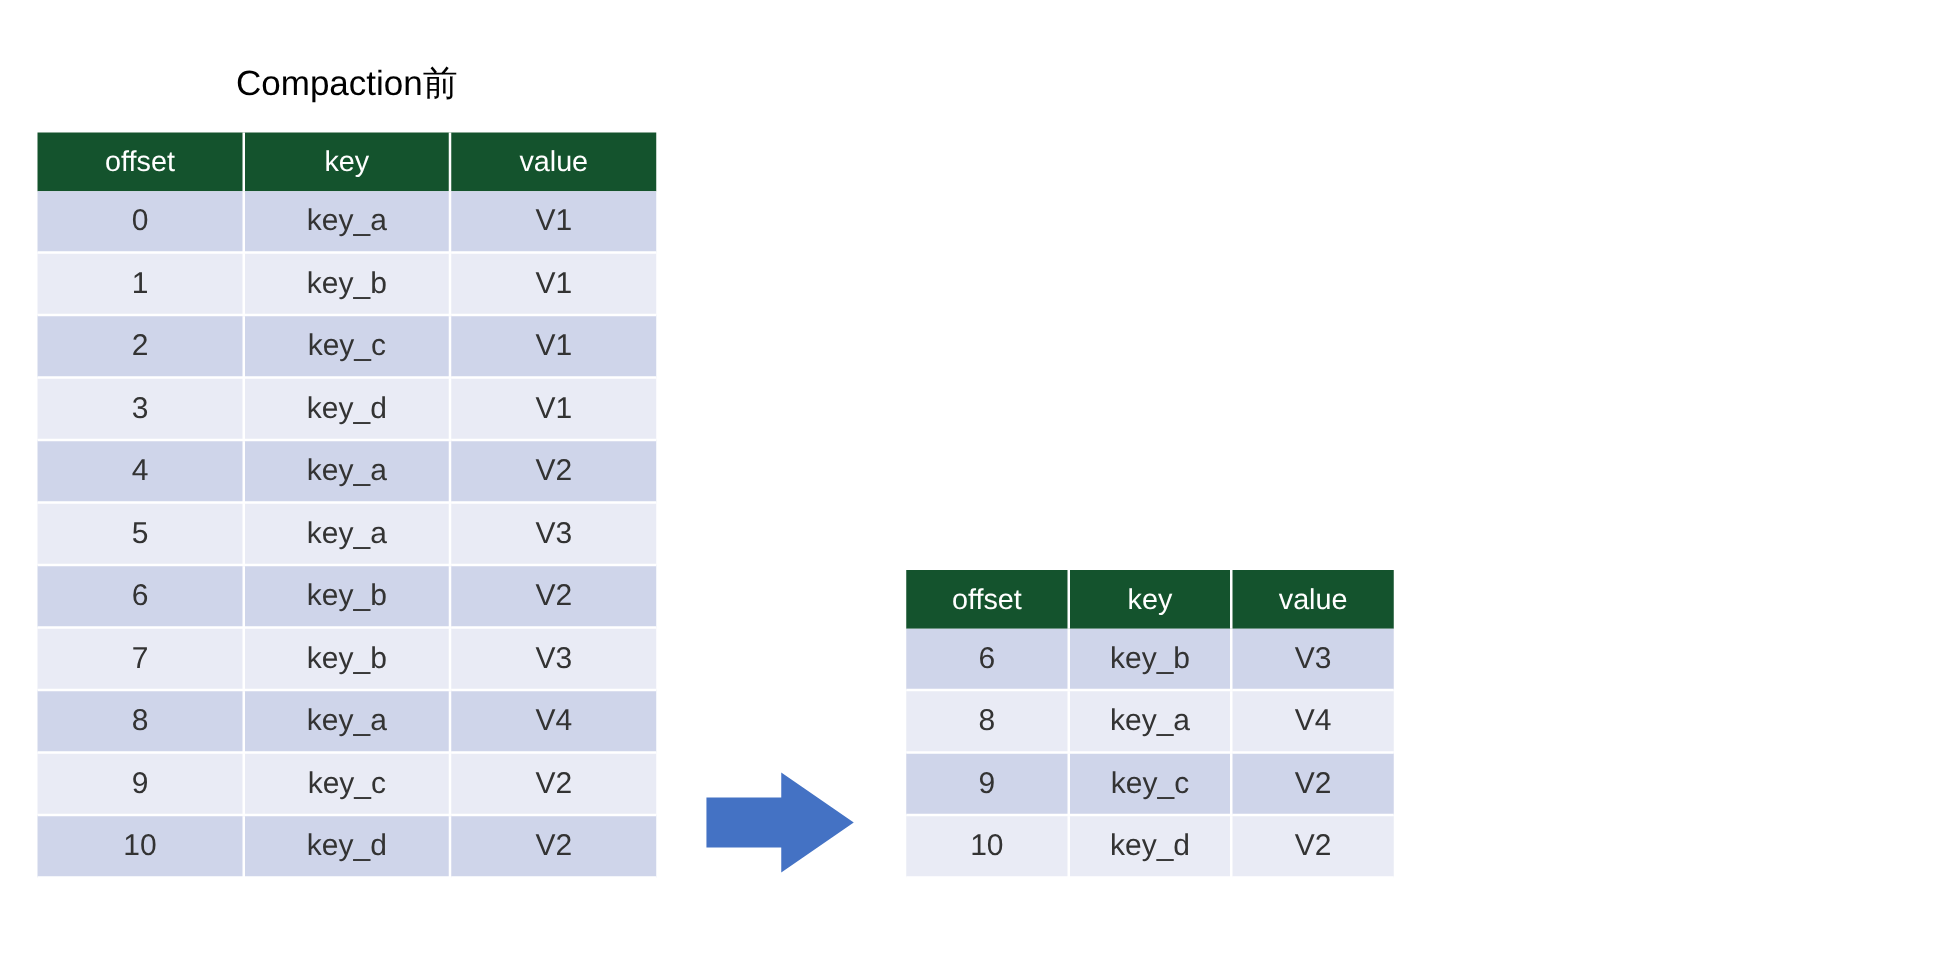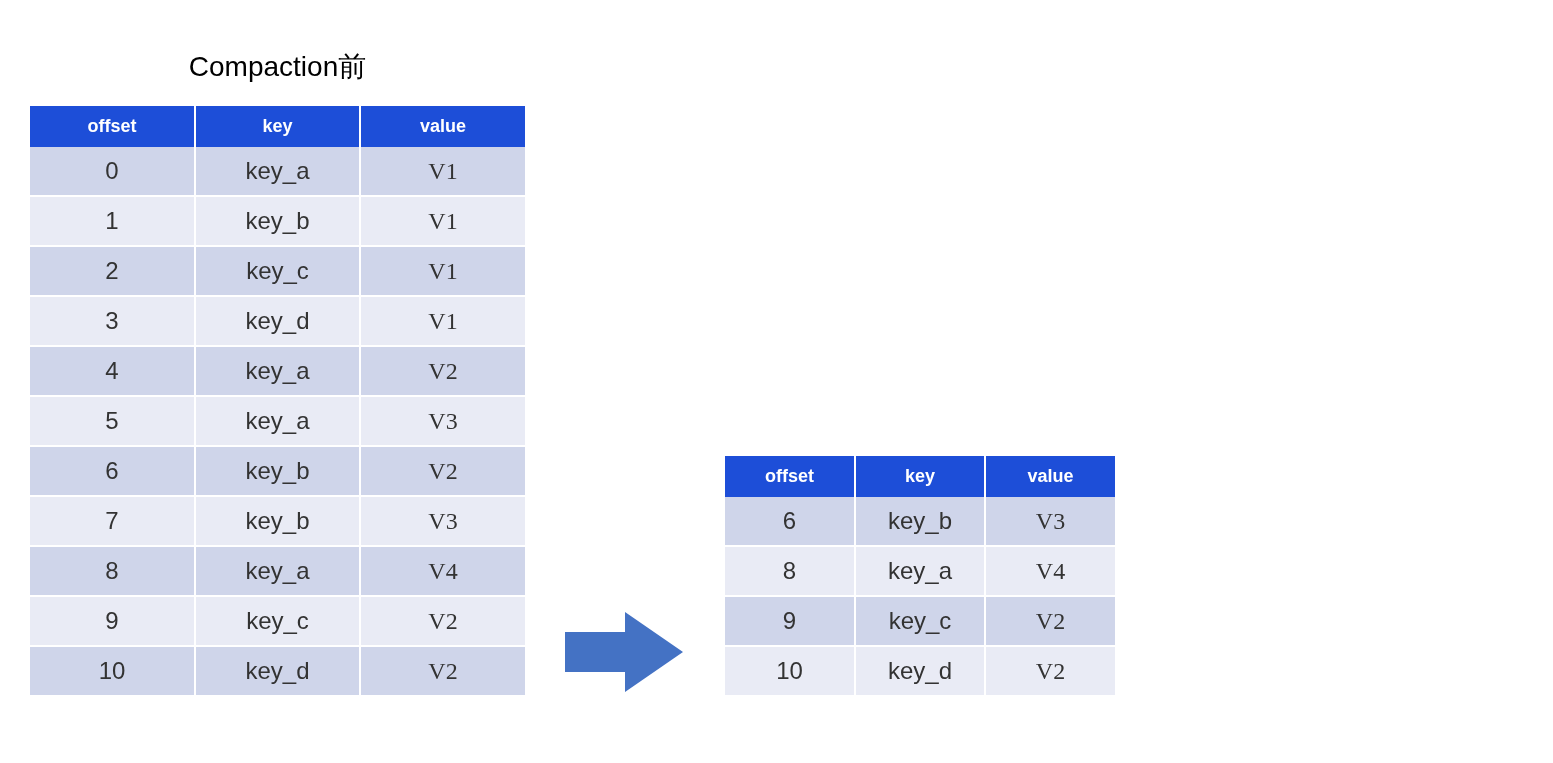--- a/index.html
+++ b/index.html
@@ -41,42 +41,41 @@
       border-collapse: collapse;
       border-spacing: 0;
     }
     table.left-table th, table.left-table td {
       width: 165px;
     }
     table.right-table th, table.right-table td {
       width: 130px;
     }
     th {
-      background: #1d4ed8;
+      background: #14532d;
       color: #ffffff;
-      font-weight: 700;
-      font-size: 18px;
+      font-weight: 400;
+      font-size: 23px;
       padding: 10px 0;
       text-align: center;
       border-right: 2px solid #ffffff;
     }
     th:last-child {
       border-right: none;
     }
     td {
       font-size: 24px;
       color: #333;
       padding: 10px 0;
       text-align: center;
       border-right: 2px solid #ffffff;
       border-bottom: 2px solid #ffffff;
     }
     td:last-child {
       border-right: none;
-      font-family: Liberation Serif, serif;
     }
     tr.odd td {
       background: #cfd5ea;
     }
     tr.even td {
       background: #e9ebf5;
     }
     .arrow-wrap {
       margin-top: 300px;
       display: flex;

